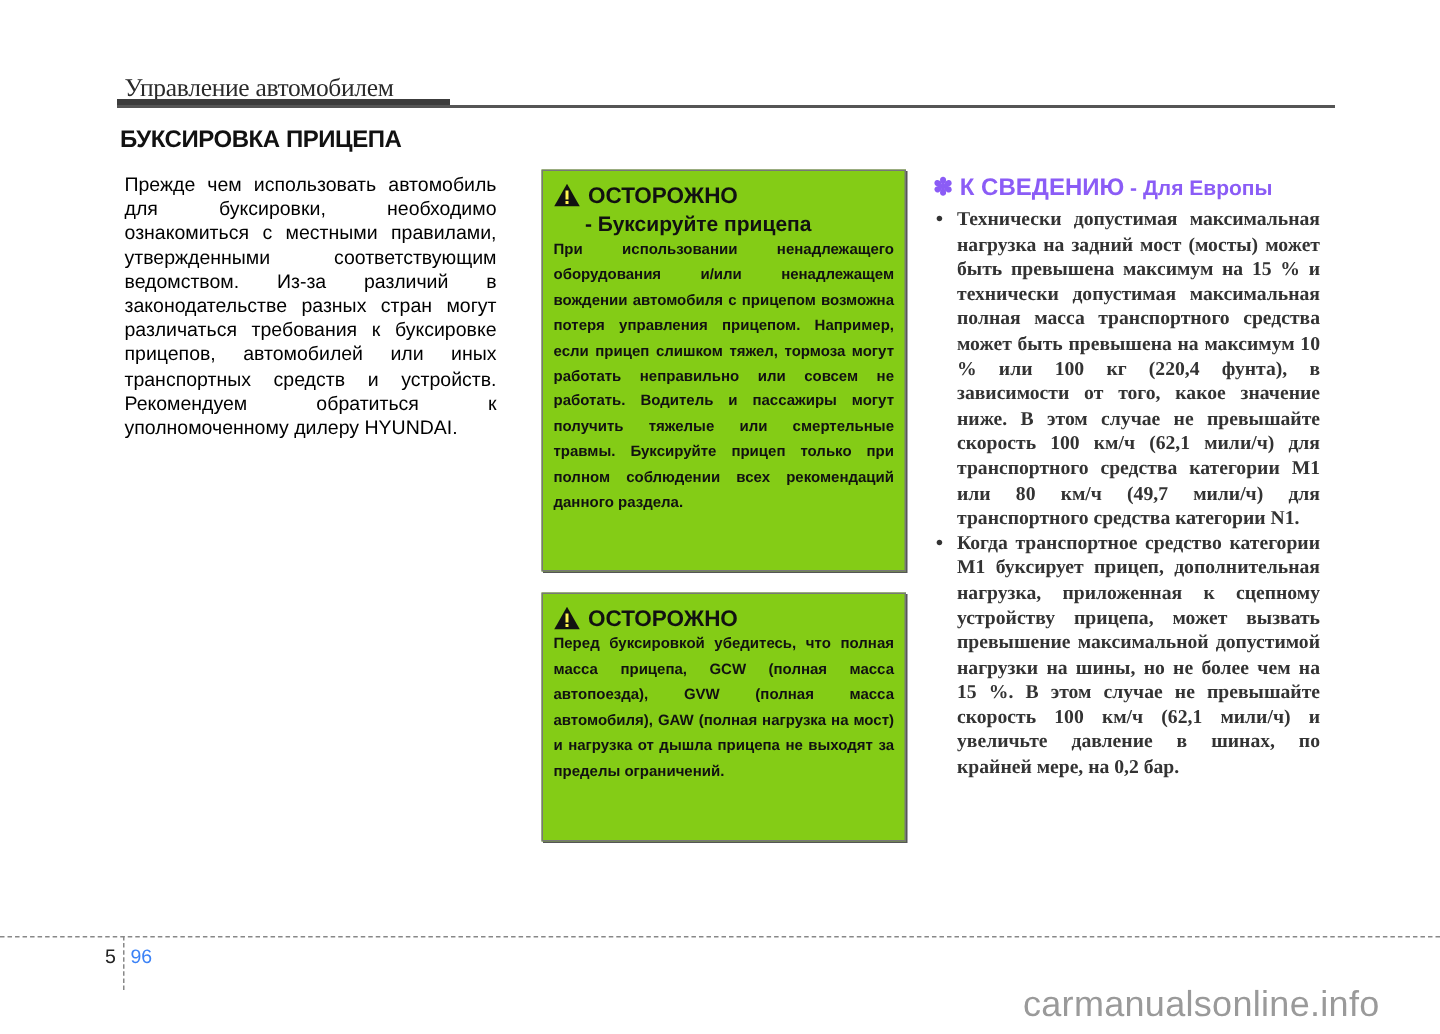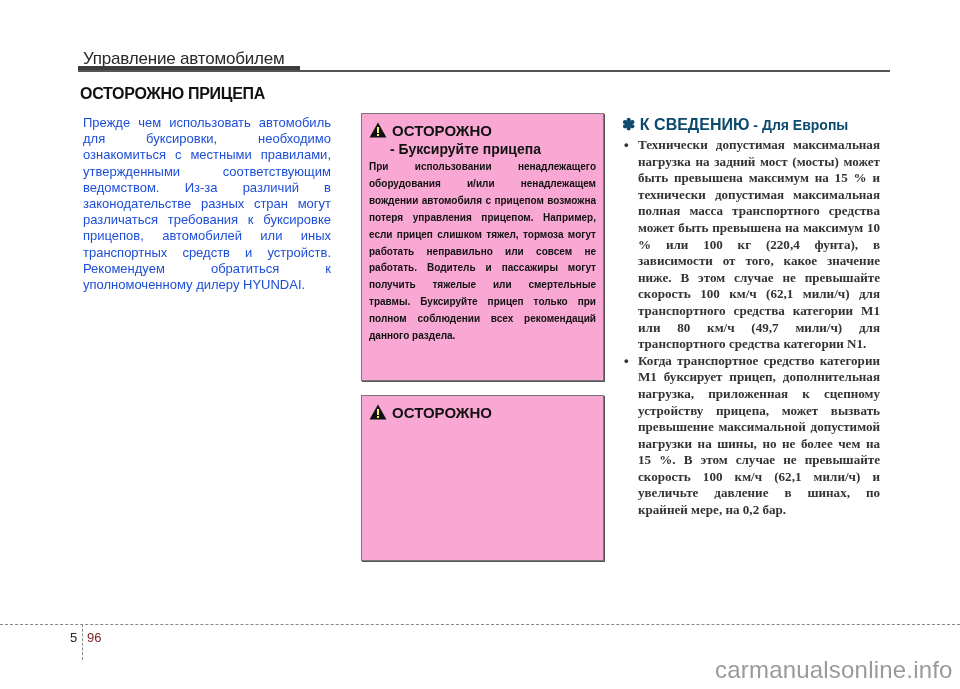--- a/index.html
+++ b/index.html
@@ -3,60 +3,60 @@
 <meta charset="utf-8">
 <style>
   html, body { margin: 0; padding: 0; }
   body {
     width: 960px; height: 689px; position: relative; overflow: hidden;
     background: #ffffff; color: #1a1a1a;
     font-family: "Liberation Sans", sans-serif;
   }
   .header-title {
     position: absolute; left: 83px; top: 49px;
-    font-family: Liberation Sans, sans-serif; font-size: 17px; color: #2a2a2a;
+    font-family: Liberation Serif, serif; font-size: 17px; color: #2a2a2a;
     letter-spacing: -0.2px;
   }
   .header-rule {
     position: absolute; left: 78px; top: 70px; width: 812px; height: 2px; background: #555;
   }
   .header-rule-thick {
     position: absolute; left: 78px; top: 66px; width: 222px; height: 6px; background: #3c3c3c;
   }
   .section-title {
     position: absolute; left: 80px; top: 85px;
     font-size: 16px; font-weight: bold; color: #111; letter-spacing: -0.3px;
   }
   .intro {
     position: absolute; left: 83px; top: 115px; width: 248px;
-    font-size: 13px; line-height: 16.2px; text-align: justify; color: #1d4ed8;
+    font-size: 13px; line-height: 16.2px; text-align: justify; color: #000000;
   }
   .warn-box {
     position: absolute; left: 361px; width: 243px;
-    background: #f9a8d4; border: 1px solid #777;
+    background: #84cc16; border: 1px solid #777;
     box-shadow: 1px 1px 0 #555;
     padding: 6px 7px 8px 7px; box-sizing: border-box;
   }
   .warn-box.one { top: 113px; height: 268px; }
   .warn-box.two { top: 395px; height: 166px; }
   .warn-head {
     display: flex; align-items: center; font-size: 15px; font-weight: bold; color: #111; height: 20px;
   }
   .warn-icon { width: 18px; height: 16px; margin-right: 5px; margin-top: -1px; }
   .warn-sub {
     font-size: 14px; font-weight: bold; padding-left: 21px; color: #111; margin-top: 1px; margin-bottom: 2px;
   }
   .warn-body {
     font-size: 10px; font-weight: bold; line-height: 16.9px; text-align: justify; color: #111;
   }
   .info {
     position: absolute; left: 622px; top: 115px; width: 258px;
   }
   .info-head {
-    font-size: 16px; font-weight: bold; color: #0c4a6e; margin-bottom: 3px; white-space: nowrap;
+    font-size: 16px; font-weight: bold; color: #8b5cf6; margin-bottom: 3px; white-space: nowrap;
   }
   .info-head .sub { font-size: 14px; }
   .info-list { list-style: none; margin: 0; padding: 0; }
   .info-list li {
     position: relative; padding-left: 16px;
     font-family: "Liberation Serif", serif; font-size: 13.1px; font-weight: bold;
     line-height: 16.6px; text-align: justify; color: #333;
   }
   .info-list li .bullet {
     position: absolute; left: 2px; top: 0; font-family: "Liberation Sans", sans-serif;
@@ -64,34 +64,34 @@
   .footer-rule {
     position: absolute; left: 0; top: 624px; width: 960px; border-top: 1px dashed #888;
   }
   .footer-vrule {
     position: absolute; left: 82px; top: 624px; height: 36px; border-left: 1px dashed #888;
   }
   .page-chapter {
     position: absolute; left: 70px; top: 630px; font-size: 13px; color: #222;
   }
   .page-num {
-    position: absolute; left: 87px; top: 630px; font-size: 13px; color: #7f1d1d;
+    position: absolute; left: 87px; top: 630px; font-size: 13px; color: #3b82f6;
   }
   .watermark {
-    position: absolute; left: 682px; top: 656px; font-size: 24px; color: #9a9a9a; letter-spacing: 0.2px; margin-left: 33px;
+    position: absolute; left: 682px; top: 656px; font-size: 24px; color: #9a9a9a; letter-spacing: 0.2px;
   }
 </style>
 </head>
 <body>
 
 <div class="header-title">Управление автомобилем</div>
 <div class="header-rule-thick"></div>
 <div class="header-rule"></div>
 
-<div class="section-title">ОСТОРОЖНО ПРИЦЕПА</div>
+<div class="section-title">БУКСИРОВКА ПРИЦЕПА</div>
 <div class="intro">Прежде чем использовать автомобиль для буксировки, необходимо ознакомиться с местными правилами, утвержденными соответствующим ведомством. Из-за различий в законодательстве разных стран могут различаться требования к буксировке прицепов, автомобилей или иных транспортных средств и устройств. Рекомендуем обратиться к уполномоченному дилеру HYUNDAI.</div>
 
 <div class="warn-box one">
   <div class="warn-head">
     <svg class="warn-icon" viewBox="0 0 18 16">
       <polygon points="9,0.5 17.5,15.5 0.5,15.5" fill="#111"></polygon>
       <rect x="8" y="5" width="2" height="6" fill="#fff44f"></rect>
       <rect x="8" y="12" width="2" height="2" fill="#fff44f"></rect>
     </svg>
     <span>ОСТОРОЖНО</span>
@@ -102,20 +102,21 @@
 
 <div class="warn-box two">
   <div class="warn-head">
     <svg class="warn-icon" viewBox="0 0 18 16">
       <polygon points="9,0.5 17.5,15.5 0.5,15.5" fill="#111"></polygon>
       <rect x="8" y="5" width="2" height="6" fill="#fff44f"></rect>
       <rect x="8" y="12" width="2" height="2" fill="#fff44f"></rect>
     </svg>
     <span>ОСТОРОЖНО</span>
   </div>
+  <div class="warn-body">Перед буксировкой убедитесь, что полная масса прицепа, GCW (полная масса автопоезда), GVW (полная масса автомобиля), GAW (полная нагрузка на мост) и нагрузка от дышла прицепа не выходят за пределы ограничений.</div>
 </div>
 
 <div class="info">
   <div class="info-head">
     <span>✽</span>
     <span>К СВЕДЕНИЮ</span><span class="sub"> - Для Европы</span>
   </div>
   <ul class="info-list">
     <li>
       <span class="bullet">•</span>

